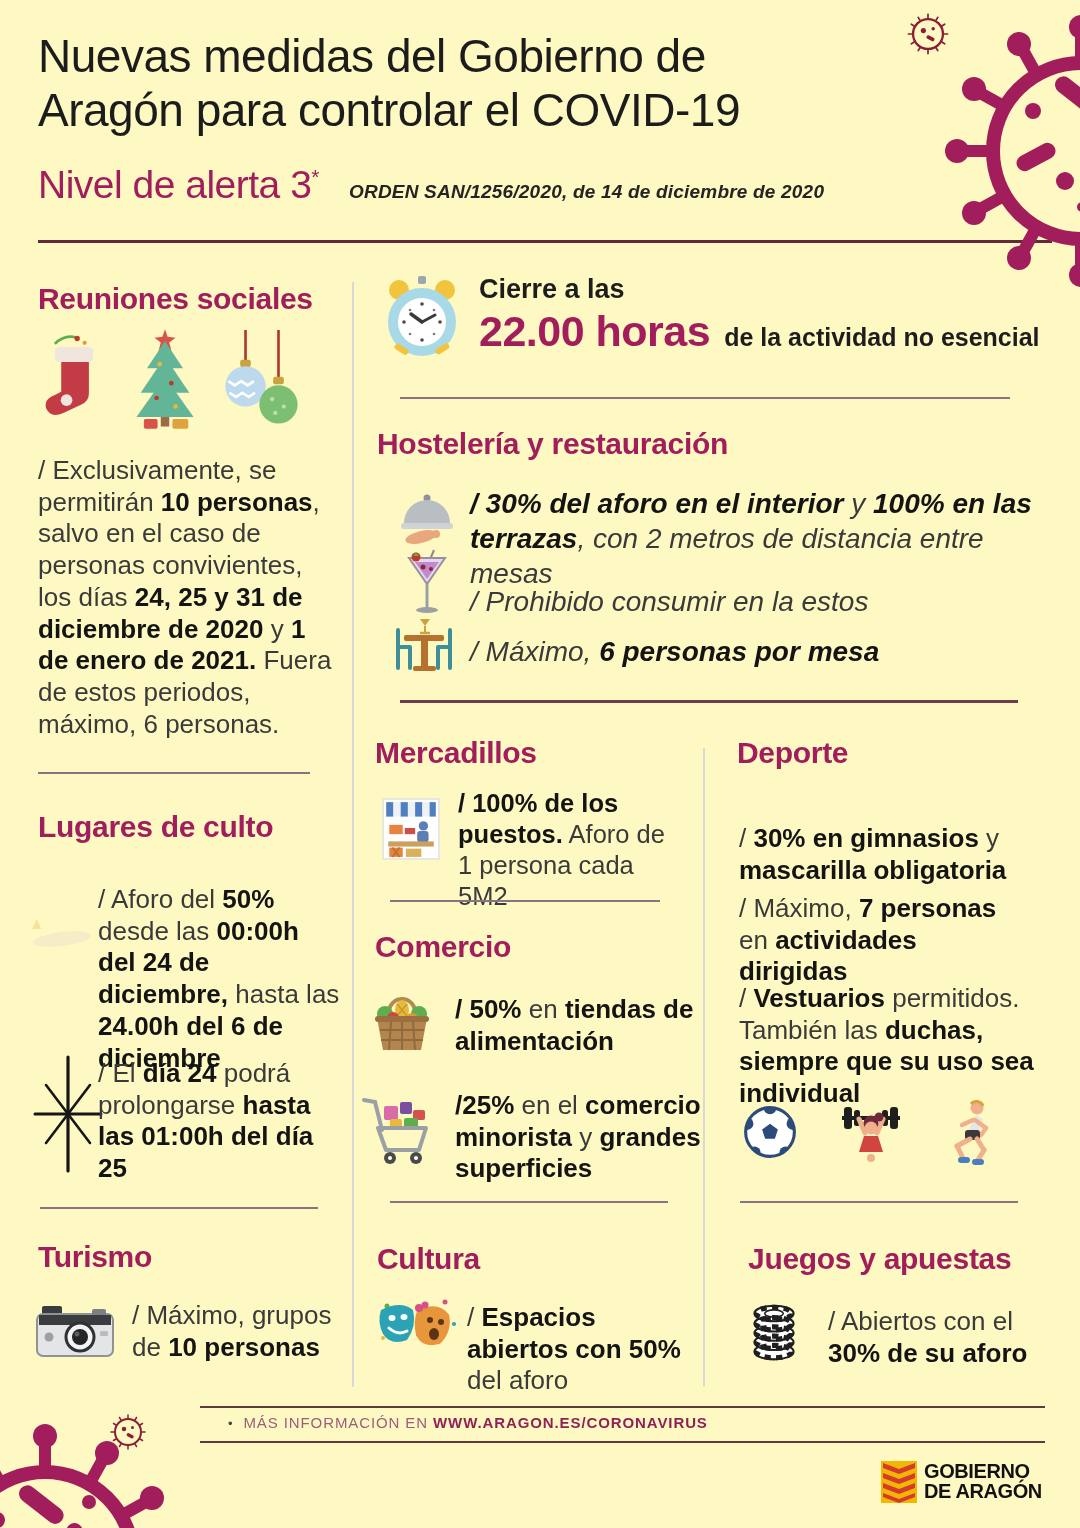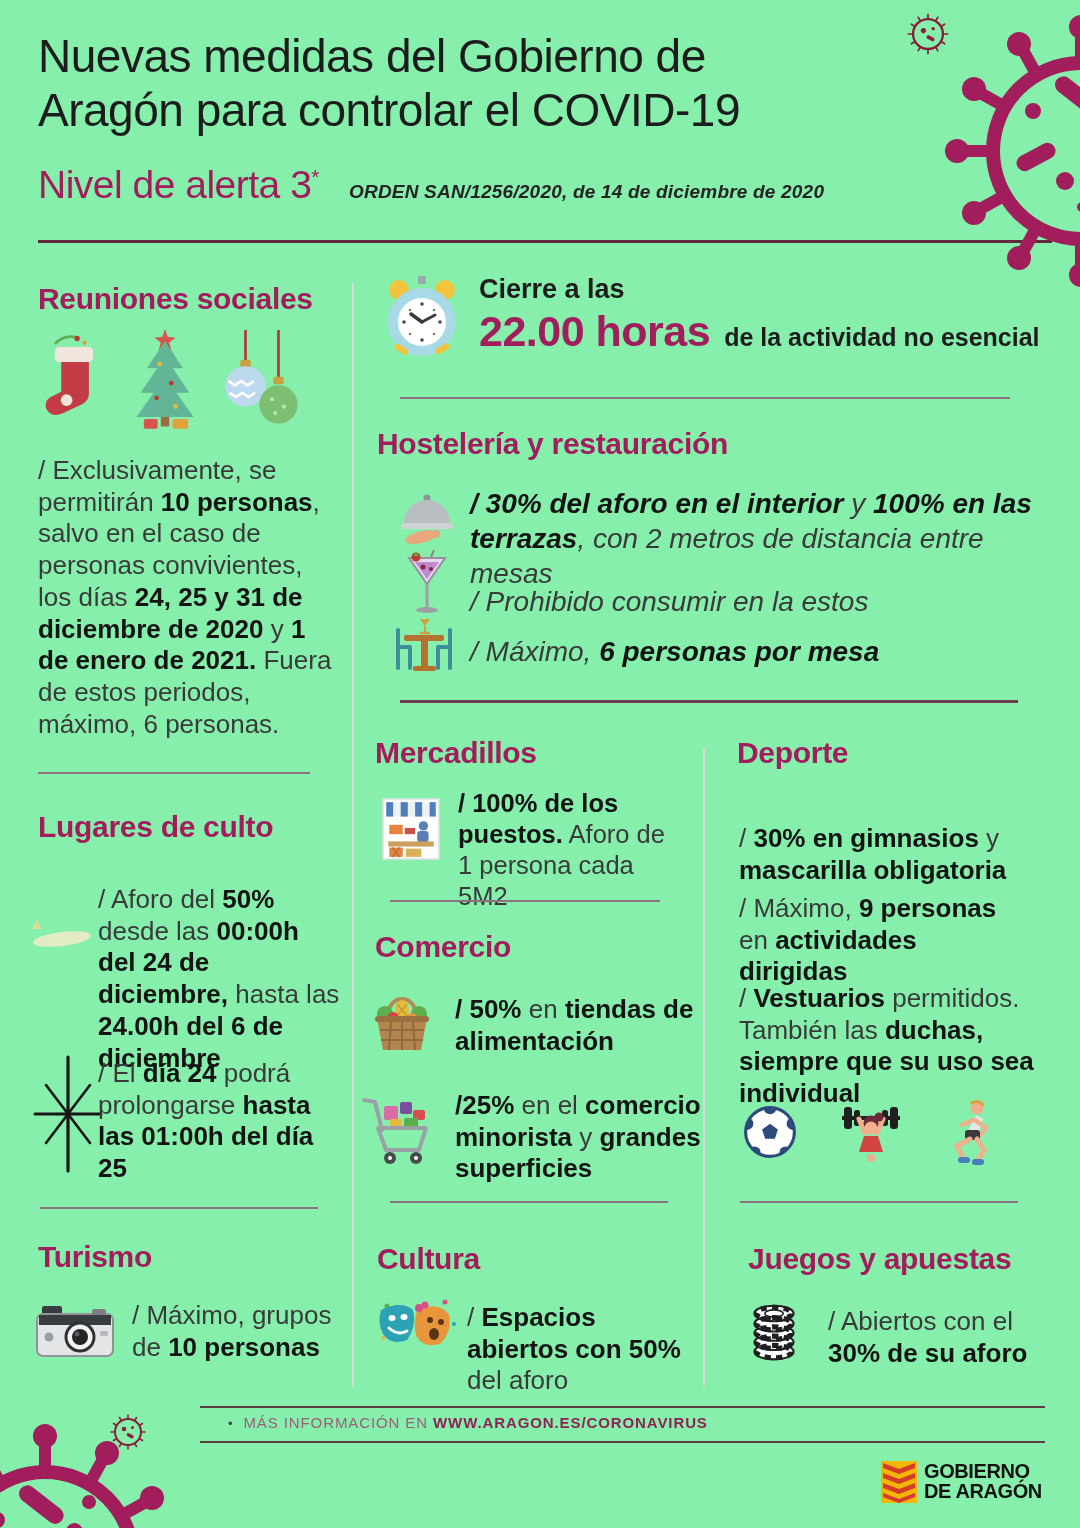--- a/index.html
+++ b/index.html
@@ -1,21 +1,21 @@
 <!DOCTYPE html>
 <html><head>
 <meta charset="utf-8">
 <title>Medidas COVID-19 Aragón</title>
 <style>
   * { box-sizing: border-box; margin: 0; padding: 0; }
   html,body { background:#e9e9e9; }
   body { font-family: "Liberation Sans", "DejaVu Sans", sans-serif; }
   .page {
     position: relative; width: 1080px; height: 1528px;
-    background: #86efac; overflow: hidden; margin: 0 auto;
+    background: #fef9c3; overflow: hidden; margin: 0 auto;
     --accent: #a21d5c;
     --ink: #3a3a3a;
     --ink-bold: #141414;
     --rule-dark: #632a3c;
     --rule-mid: #8c7280;
     --rule-host: #6f3c4e;
     --rule-footer: #5c3a3e;
     --divider: #d8d8d8;
   }
   .abs { position: absolute; }
@@ -396,21 +396,21 @@
       <path d="M6 16 Q26 6 38 16 Q42 32 32 46 Q16 52 8 40 Q2 28 6 16 Z" fill="#2ba3b4"></path>
       <ellipse cx="17" cy="24" rx="3.5" ry="3" fill="#ffffff"></ellipse>
         <ellipse cx="29" cy="23" rx="3.5" ry="3" fill="#ffffff"></ellipse>
       <path d="M14 34 q9 8 18 3" stroke="#ffffff" stroke-width="3" fill="none" stroke-linecap="round"></path>
     </svg>
   </span>
   <p class="rich body26" style="left:467px; top:1302px; width:220px;"><span>/ </span><span class="b">Espacios abiertos con 50%</span><span> del aforo</span></p>
 
   <h2 class="h" style="left:737px; top:736px;">Deporte</h2>
   <p class="rich body26" style="left:739px; top:823px; width:292px;"><span>/ </span><span class="b">30% en gimnasios</span><span> y </span><span class="b">mascarilla obligatoria</span></p>
-  <p class="rich body26" style="left:739px; top:893px; width:292px;"><span>/ Máximo, </span><span class="b">9 personas</span><span> en </span><span class="b">actividades dirigidas</span></p>
+  <p class="rich body26" style="left:739px; top:893px; width:292px;"><span>/ Máximo, </span><span class="b">7 personas</span><span> en </span><span class="b">actividades dirigidas</span></p>
   <p class="rich body26" style="left:739px; top:983px; width:296px;"><span>/ </span><span class="b">Vestuarios</span><span> permitidos. También las </span><span class="b">duchas, siempre que su uso sea individual</span></p>
 
   <span class="icon" style="left:742px; top:1104px;">
     <svg width="56" height="56" viewBox="0 0 54 54">
       <clipPath id="ballclip">
           <circle cx="27" cy="27" r="23.5"></circle>
         </clipPath>
       <circle cx="27" cy="27" r="23.5" fill="#ffffff" stroke="#2c4a7c" stroke-width="3"></circle>
       <g fill="#2c4a7c" clip-path="url(#ballclip)">
         <polygon points="27,19 34.6,24.5 31.7,33.5 22.3,33.5 19.4,24.5"></polygon>

